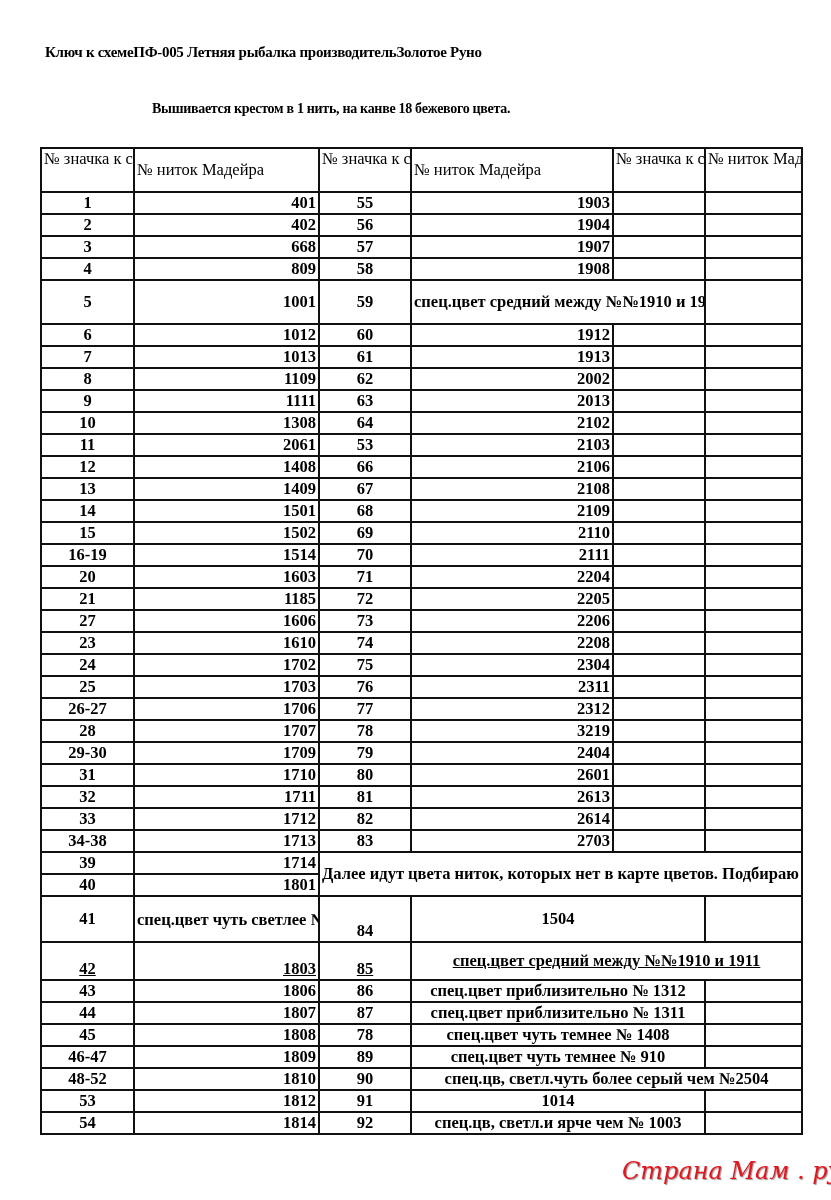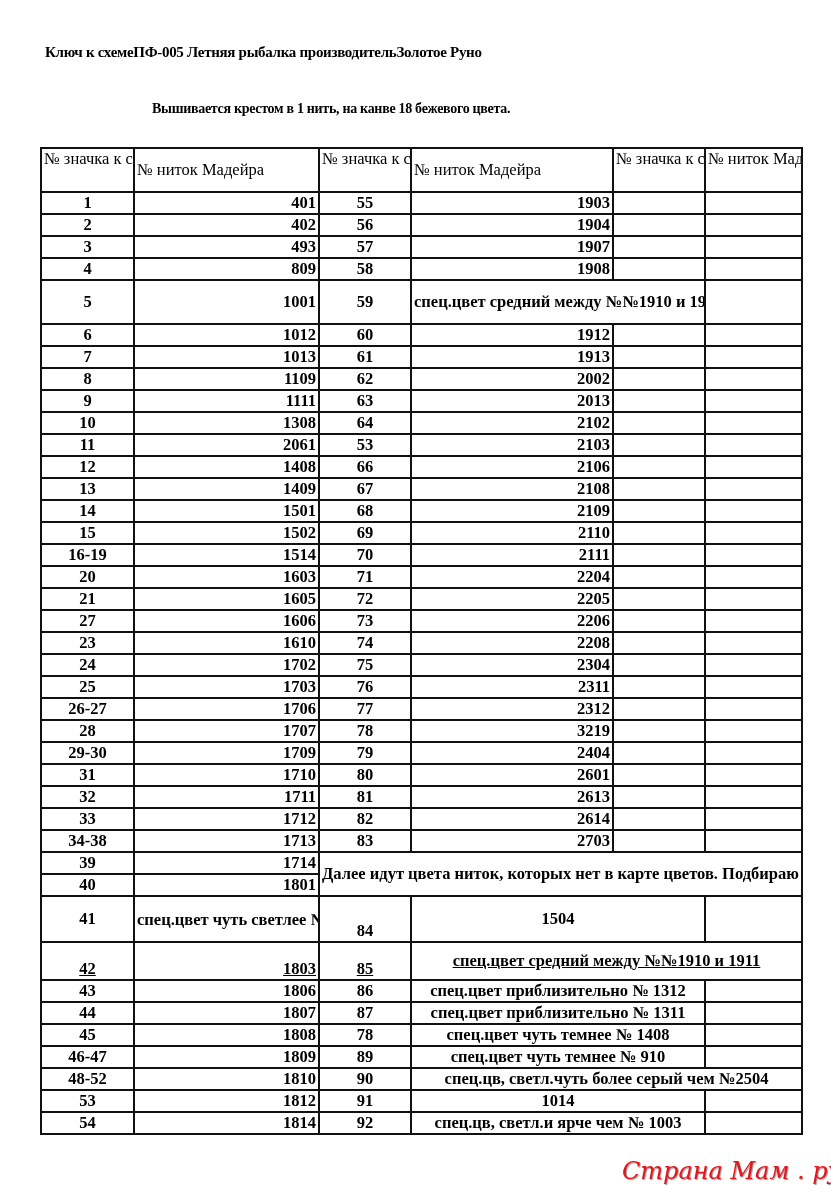--- a/index.html
+++ b/index.html
@@ -57,21 +57,21 @@
       <tr class="r">
         <td class="c">2</td>
         <td class="r">402</td>
         <td class="c">56</td>
         <td class="r">1904</td>
         <td></td>
         <td></td>
       </tr>
       <tr class="r">
         <td class="c">3</td>
-        <td class="r">493</td>
+        <td class="r">668</td>
         <td class="c">57</td>
         <td class="r">1907</td>
         <td></td>
         <td></td>
       </tr>
       <tr class="r">
         <td class="c">4</td>
         <td class="r">809</td>
         <td class="c">58</td>
         <td class="r">1908</td>
@@ -176,21 +176,21 @@
       <tr class="r">
         <td class="c">20</td>
         <td class="r">1603</td>
         <td class="c">71</td>
         <td class="r">2204</td>
         <td></td>
         <td></td>
       </tr>
       <tr class="r">
         <td class="c">21</td>
-        <td class="r">1605</td>
+        <td class="r">1185</td>
         <td class="c">72</td>
         <td class="r">2205</td>
         <td></td>
         <td></td>
       </tr>
       <tr class="r">
         <td class="c">27</td>
         <td class="r">1606</td>
         <td class="c">73</td>
         <td class="r">2206</td>

